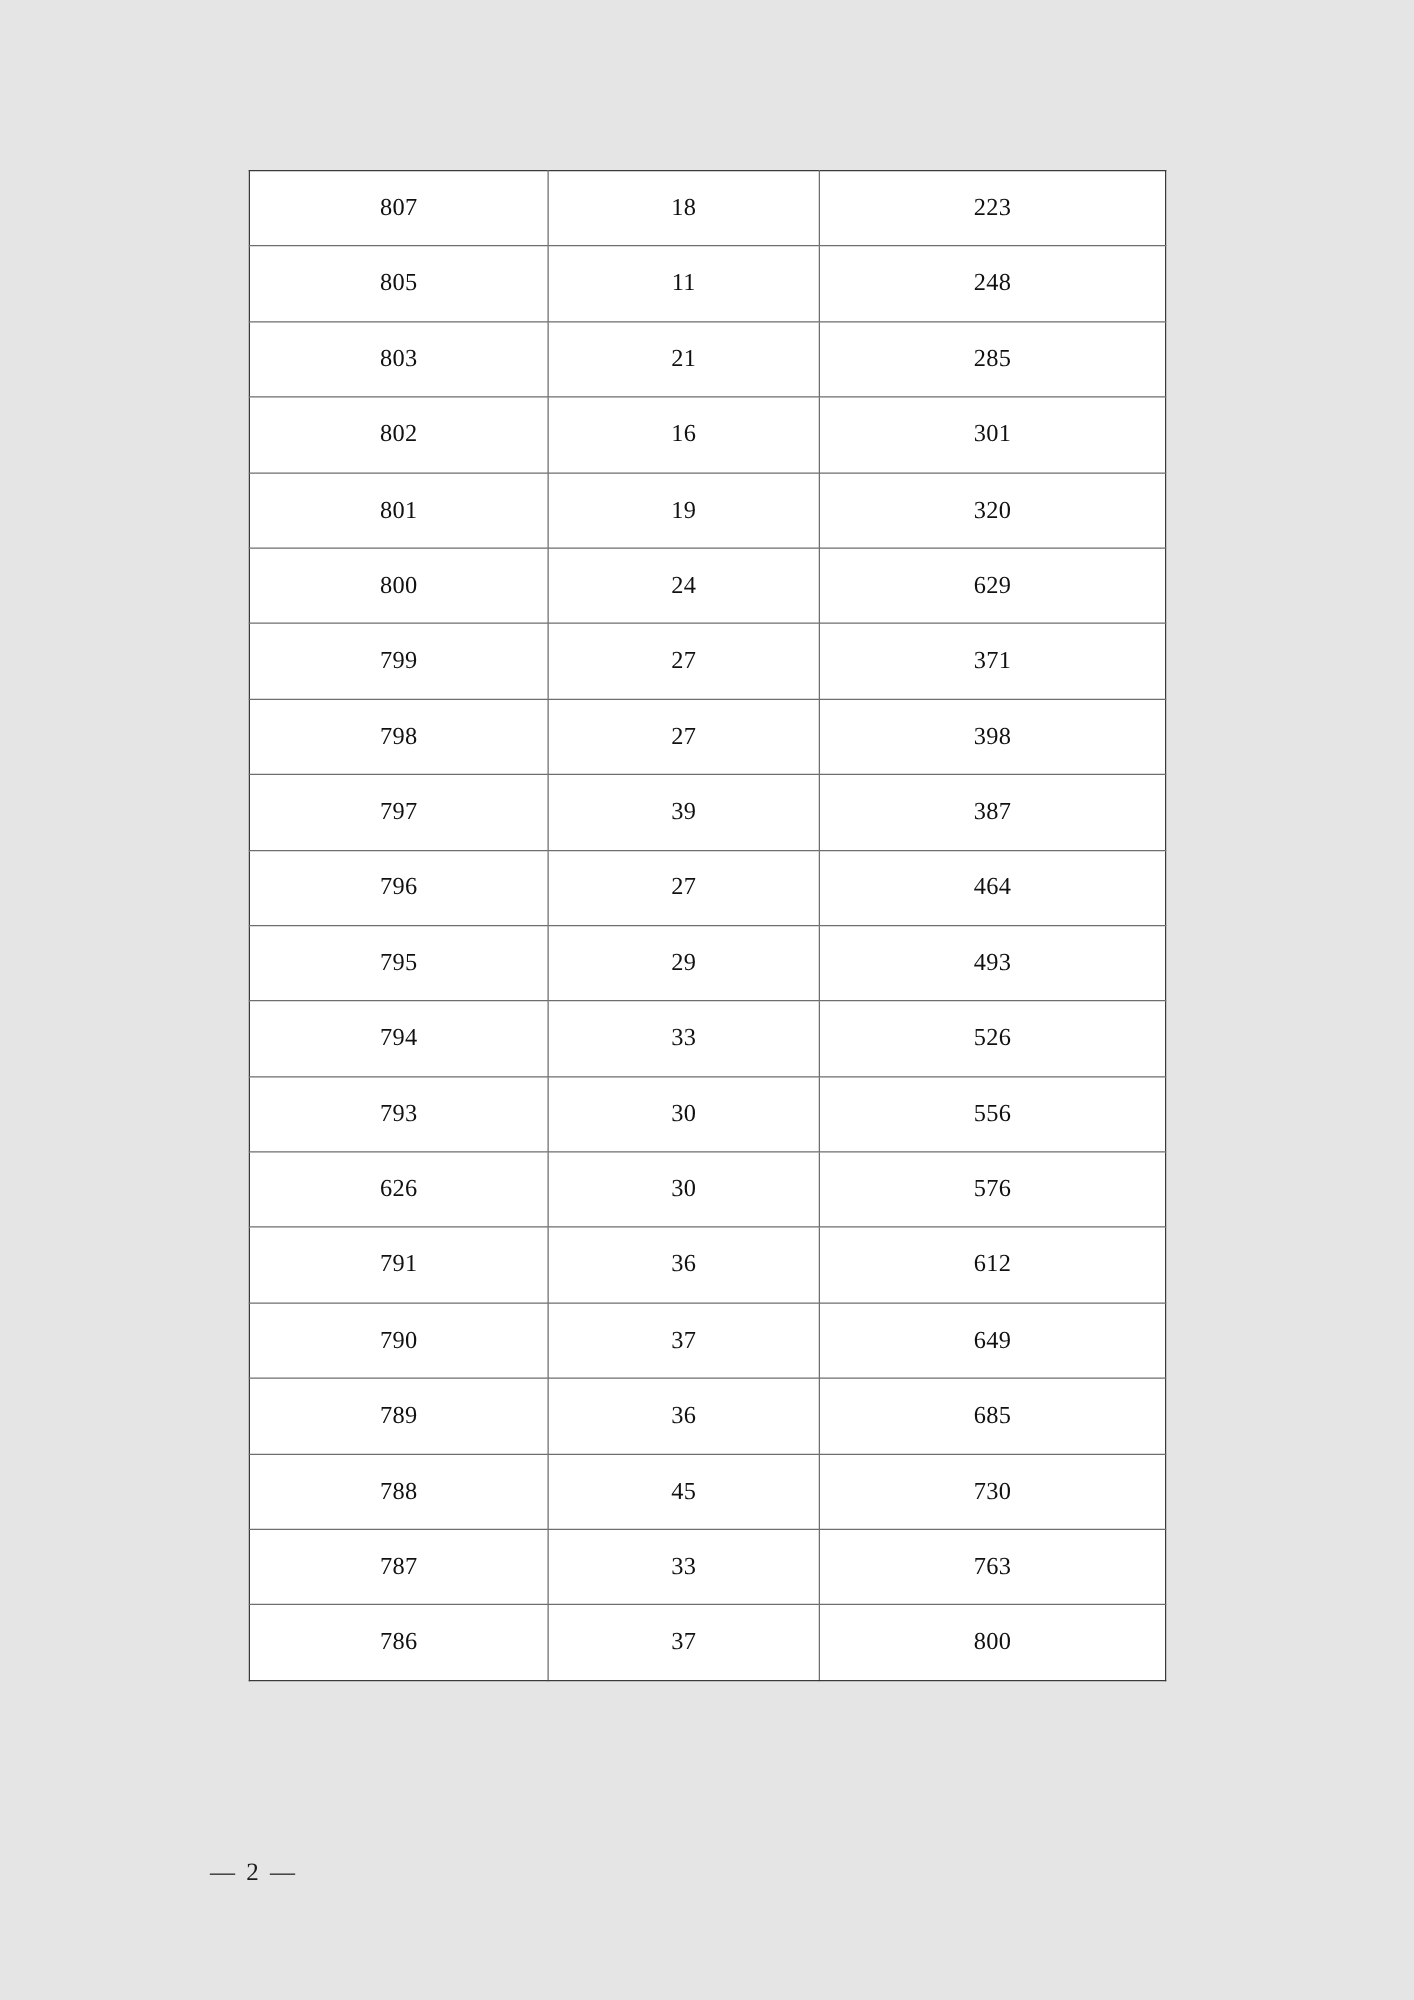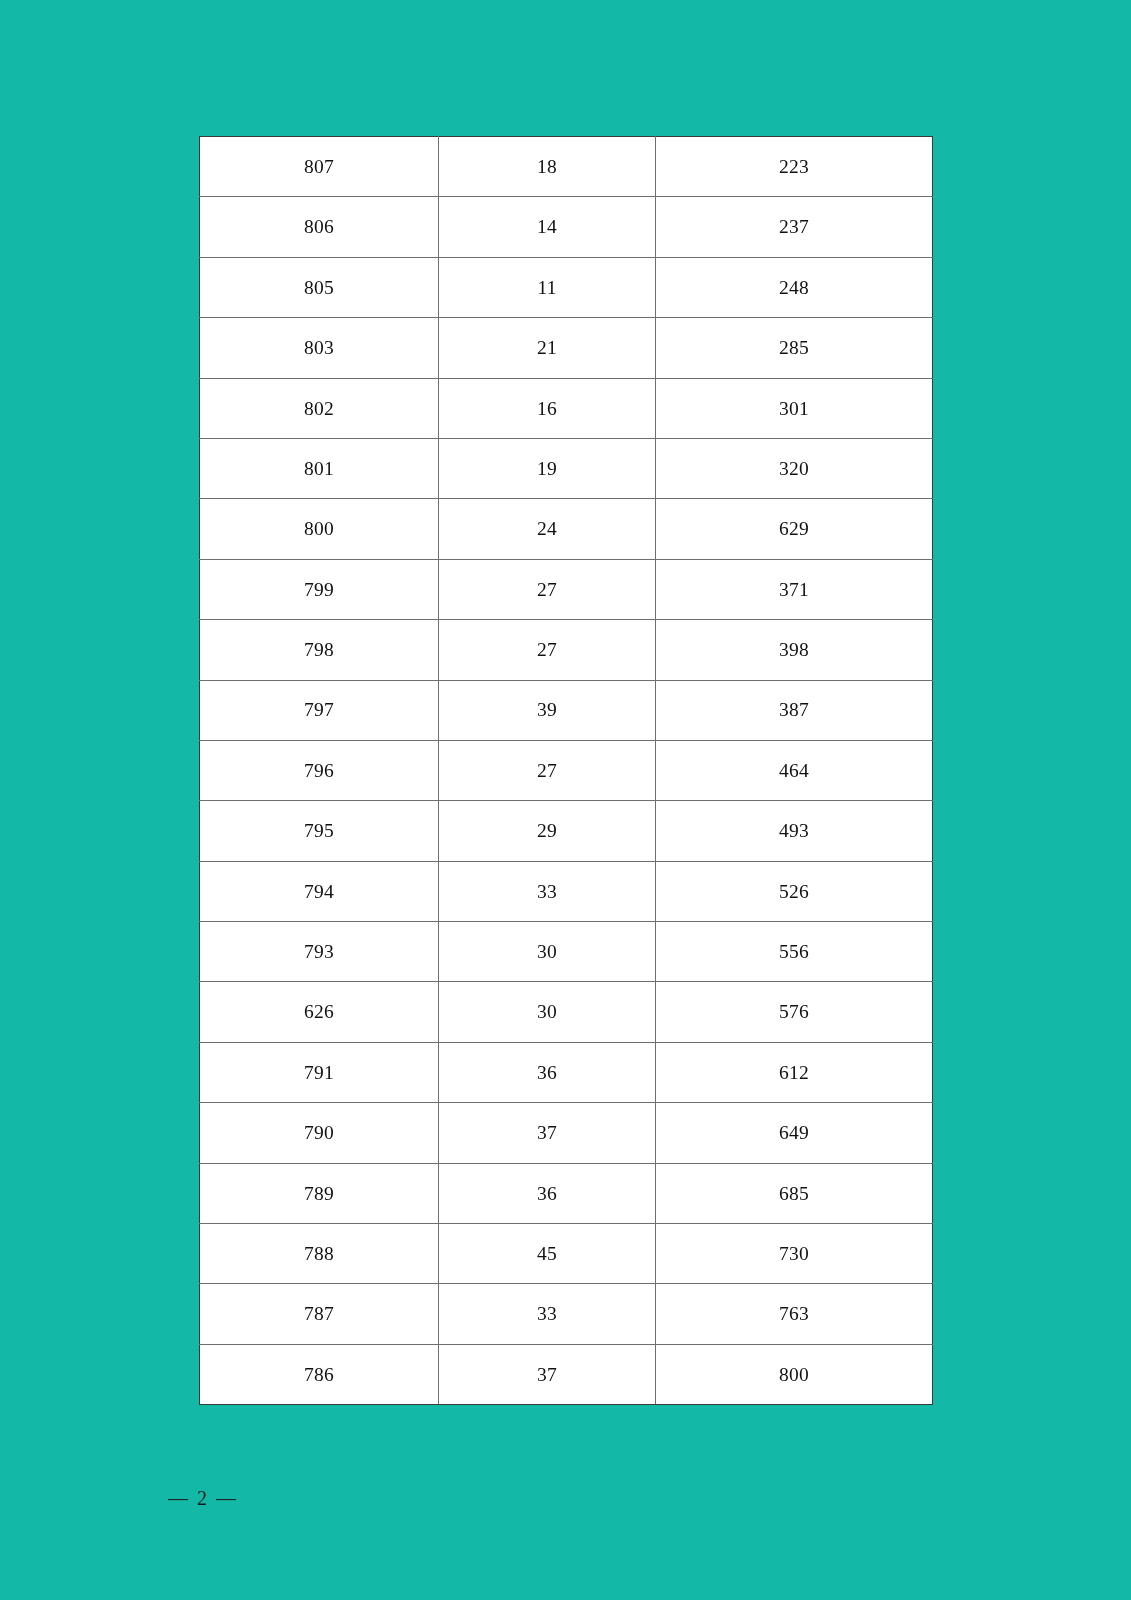--- a/index.html
+++ b/index.html
@@ -17,21 +17,21 @@
     overflow: hidden;
   }
 
   
   .page {
     position: absolute;
     left: 0;
     top: 0;
     width: 1131px;
     height: 1600px;
-    background: #14b8a6;
+    background: #e5e5e5;
   }
 
   
   .score-table {
     position: absolute;
     left: 199px;
     top: 136px;
     width: 733px;
     border-collapse: collapse;
     table-layout: fixed;
@@ -88,25 +88,20 @@
       <col class="c-cum">
     </colgroup>
     <tbody>
 
       <tr>
         <td>807</td>
         <td>18</td>
         <td>223</td>
       </tr>
 
-      <tr>
-        <td>806</td>
-        <td>14</td>
-        <td>237</td>
-      </tr>
 
       <tr>
         <td>805</td>
         <td>11</td>
         <td>248</td>
       </tr>
 
 
       <tr>
         <td>803</td>

